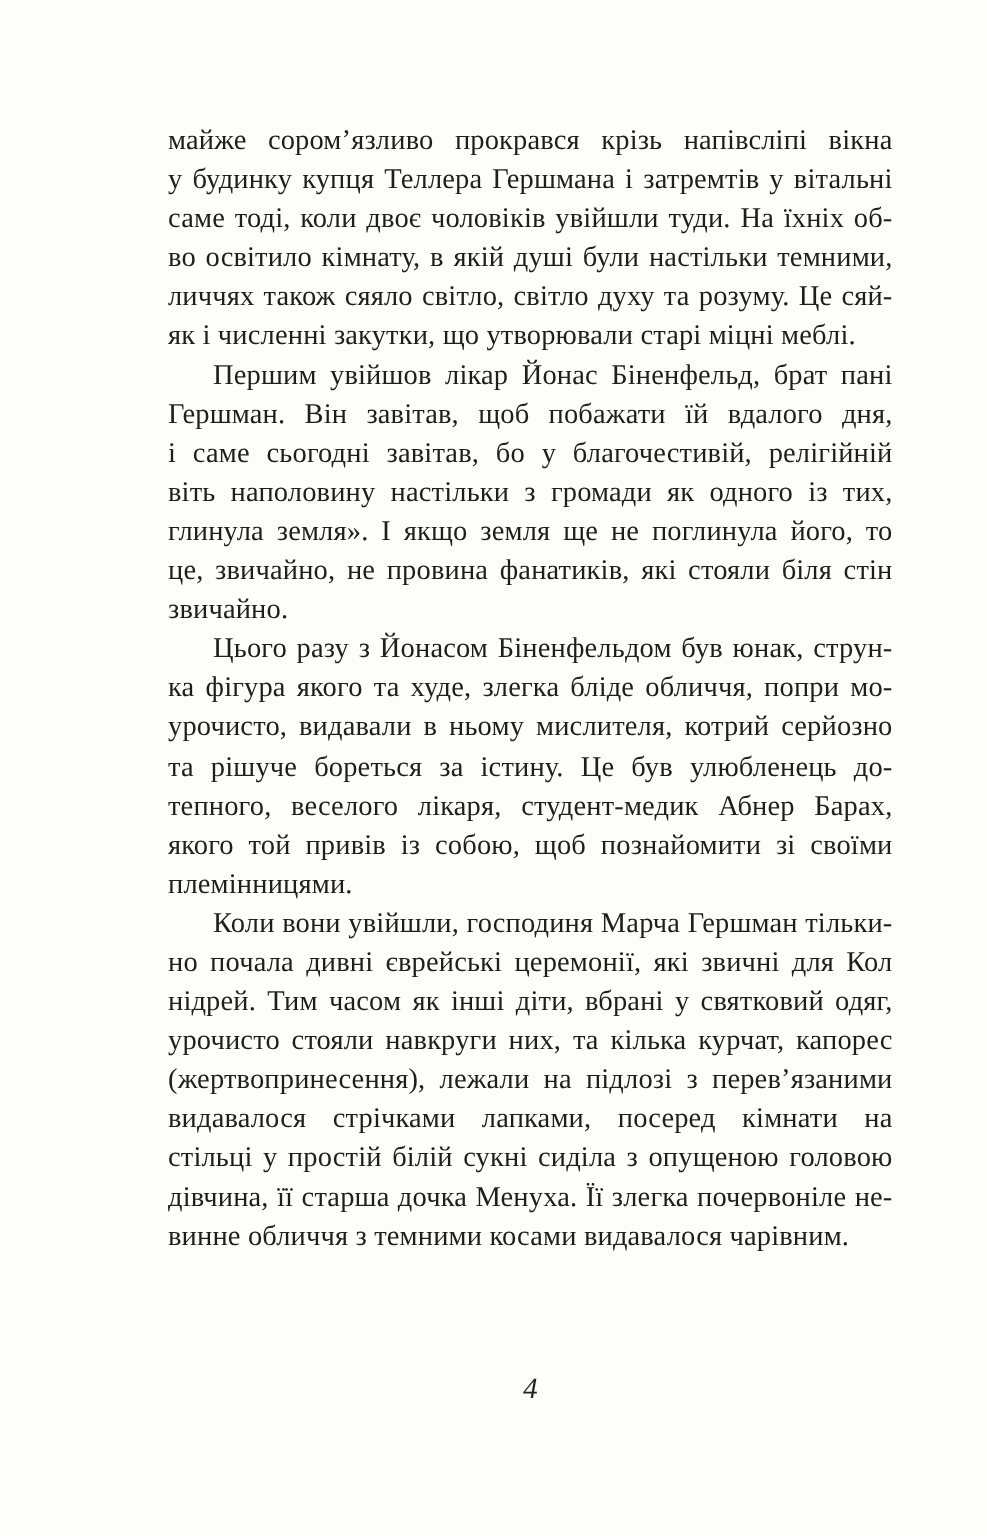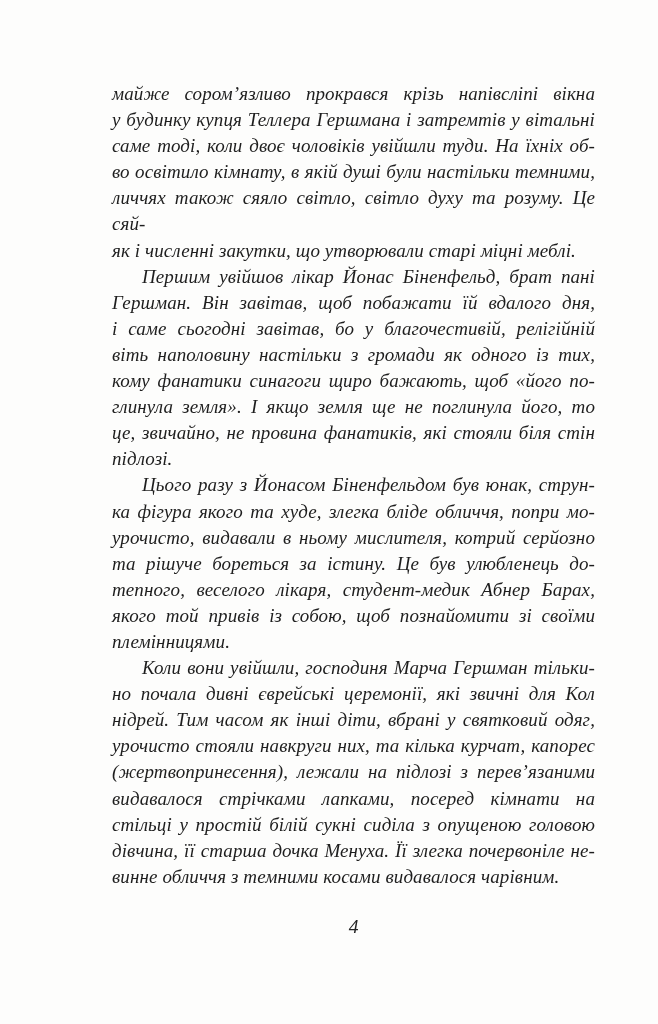--- a/index.html
+++ b/index.html
@@ -15,21 +15,20 @@
     background: #fdfdfc;
     font-family: "Liberation Serif", "DejaVu Serif", serif;
     color: #1e1e1e;
     overflow: hidden;
   }
   .text-block {
     position: absolute;
     left: 112px;
     top: 81px;
     width: 483px;
-    font-style: italic;
   }
   .paragraph {
     margin: 0;
     padding: 0;
   }
   .line {
     font-size: 19px;
     line-height: 26.1px;
     text-align: justify;
     text-align-last: justify;
@@ -65,24 +64,23 @@
         <div class="line">саме тоді, коли двоє чоловіків увійшли туди. На їхніх об-</div>
         <div class="line">во освітило кімнату, в якій душі були настільки темними,</div>
         <div class="line">личчях також сяяло світло, світло духу та розуму. Це сяй-</div>
         <div class="line last">як і численні закутки, що утворювали старі міцні меблі.</div>
       </div>
       <div class="paragraph">
         <div class="line indent">Першим увійшов лікар Йонас Біненфельд, брат пані</div>
         <div class="line">Гершман. Він завітав, щоб побажати їй вдалого дня,</div>
         <div class="line">і саме сьогодні завітав, бо у благочестивій, релігійній</div>
         <div class="line">віть наполовину настільки з громади як одного із тих,</div>
-        <div class="line">кому фанатики синагоги щиро бажають, щоб «його по-</div>
         <div class="line">глинула земля». І якщо земля ще не поглинула його, то</div>
         <div class="line">це, звичайно, не провина фанатиків, які стояли біля стін</div>
-        <div class="line last">підлозі.</div>
+        <div class="line last">звичайно.</div>
       </div>
       <div class="paragraph">
         <div class="line indent">Цього разу з Йонасом Біненфельдом був юнак, струн-</div>
         <div class="line">ка фігура якого та худе, злегка бліде обличчя, попри мо-</div>
         <div class="line">урочисто, видавали в ньому мислителя, котрий серйозно</div>
         <div class="line">та рішуче бореться за істину. Це був улюбленець до-</div>
         <div class="line">тепного, веселого лікаря, студент-медик Абнер Барах,</div>
         <div class="line">якого той привів із собою, щоб познайомити зі своїми</div>
         <div class="line last">племінницями.</div>
       </div>

